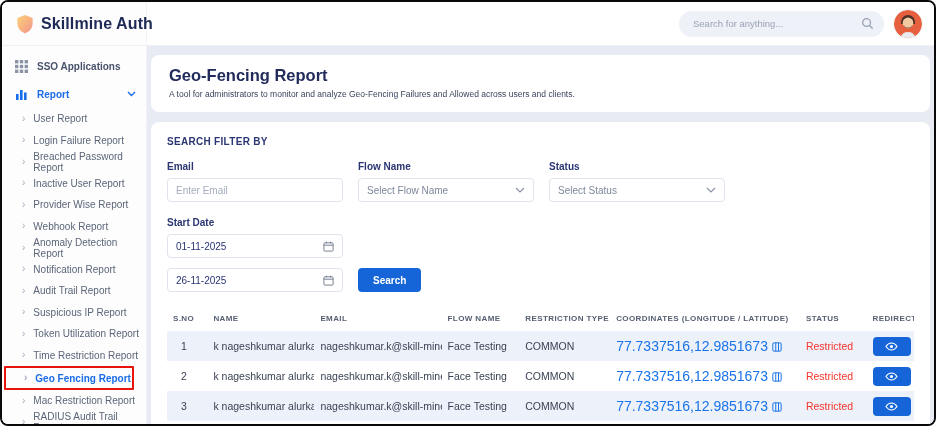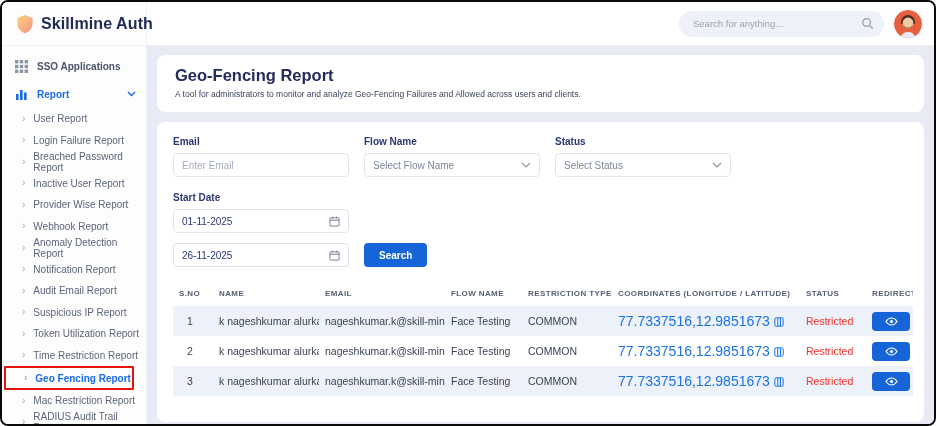--- a/index.html
+++ b/index.html
@@ -56,21 +56,21 @@
     position:relative;
   }
   .subitem .chev{ color:#a3abbd; font-size:10px; line-height:1; }
   .subitem.active{ color:#1a6ce8; font-weight:bold; }
   .subitem.highlighted{
     border:2px solid #e8140c; margin:0 12px 0 2px; padding-left:18px;
     height:24px; border-radius:1px;
   }
 
   .main{
-    flex:1; background:#e8ebf4; padding:9px 10px; overflow:hidden;
+    flex:1; background:#e8ebf4; padding:9px 4px; overflow:hidden;
   }
   .card{ background:#fff; border-radius:8px; }
   .header-card{ padding:11px 18px 13px; margin-bottom:10px; }
   .page-title{ font-size:16.5px; font-weight:bold; color:#222c5c; margin-bottom:4px; }
   .page-subtitle{ font-size:8.5px; color:#3c455e; }
 
   .filter-card{ padding:14px 16px 20px; min-height:300px; }
   .section-title{ font-size:10px; font-weight:bold; color:#2b3674; letter-spacing:.3px; margin-bottom:14px; }
 
   .filter-grid{ display:flex; gap:15px; margin-bottom:10px; flex-wrap:wrap; }
@@ -223,21 +223,21 @@
           <div class="subitem">
           <span class="chev">›</span>
           <span>Anomaly Detection Report</span>
         </div>
           <div class="subitem">
           <span class="chev">›</span>
           <span>Notification Report</span>
         </div>
           <div class="subitem">
           <span class="chev">›</span>
-          <span>Audit Email Report</span>
+          <span>Audit Trail Report</span>
         </div>
           <div class="subitem">
           <span class="chev">›</span>
           <span>Suspicious IP Report</span>
         </div>
           <div class="subitem">
           <span class="chev">›</span>
           <span>Token Utilization Report</span>
         </div>
           <div class="subitem">
@@ -260,20 +260,21 @@
     </nav>
 
     <main class="main">
 
       <div class="card header-card">
         <div class="page-title">Geo-Fencing Report</div>
         <div class="page-subtitle">A tool for administrators to monitor and analyze Geo-Fencing Failures and Allowed across users and clients.</div>
       </div>
 
       <div class="card filter-card">
+        <div class="section-title">SEARCH FILTER BY</div>
 
         <div class="filter-grid">
           <div class="field">
             <div class="flabel">Email</div>
             <div class="tinput">
               <input type="text" placeholder="Enter Email" style="">
             </div>
           </div>
           <div class="field">
             <div class="flabel">Flow Name</div>

